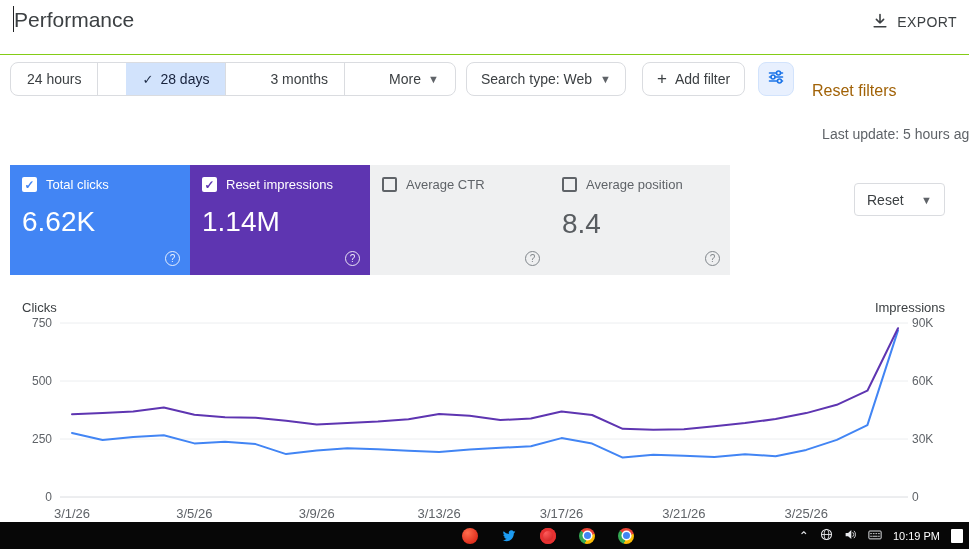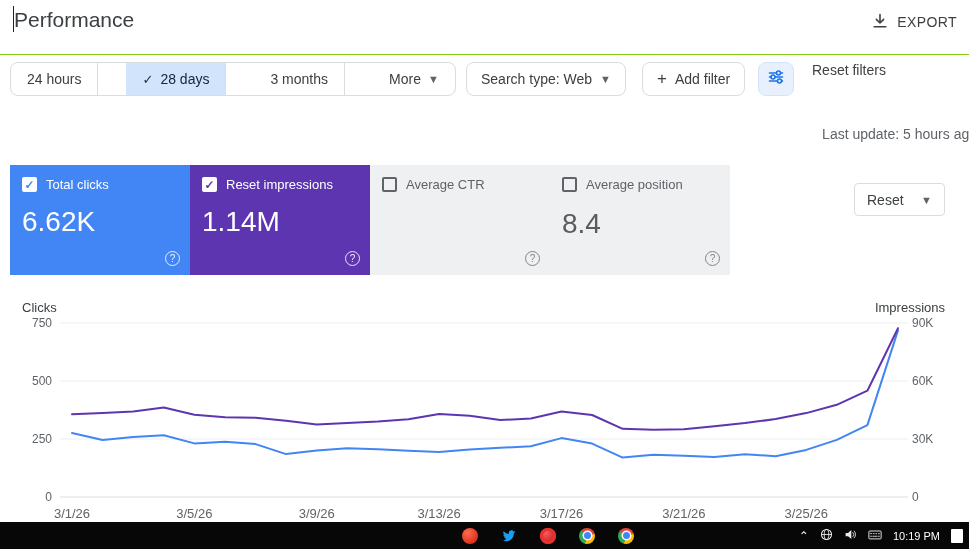--- a/index.html
+++ b/index.html
@@ -16,21 +16,21 @@
   
   .chips-row { position:absolute; top:62px; left:10px; right:0; height:34px; }
   .segmented { position:absolute; left:0; top:0; display:flex; height:34px; border:1px solid #dadce0; border-radius:8px; overflow:hidden; background:#fff;gap:28px; }
   .segment { display:flex; align-items:center; gap:7px; padding:0 16px; font-size:14px; color:#3c4043; border-right:1px solid #dadce0; cursor:pointer; white-space:nowrap; }
   .segment:last-child { border-right:none; }
   .segment.selected { background:#d2e3fc; color:#17223c; }
   .seg-check { font-size:13px; color:#1d2b46; }
   .chip { position:absolute; top:0; height:34px; display:flex; align-items:center; gap:8px; padding:0 14px; border:1px solid #dadce0; border-radius:8px; background:#fff; font-size:14px; color:#3c4043; cursor:pointer; white-space:nowrap; }
   .chip-caret, .seg-caret { font-size:11px; color:#5f6368; }
   .tune-btn { position:absolute; top:0; left:748px; width:36px; height:34px; border:1px solid #d2e3fc; background:#e8f0fe; border-radius:8px; display:flex; align-items:center; justify-content:center; cursor:pointer; }
-  .reset-link { position:absolute; top:0; left:802px; color:#404040; font-size:14px; cursor:pointer; }
+  .reset-link { position:absolute; top:20px; left:802px; color:#a16207; font-size:16px; cursor:pointer; }
 
   .last-update { position:absolute; top:126px; right:-8px; font-size:14px; color:#5f6368; white-space:nowrap; }
 
   
   .cards { position:absolute; top:165px; left:10px; display:flex; }
   .card { width:180px; height:110px; padding:12px 12px; position:relative; cursor:pointer; }
   .card.on { color:#fff; }
   .card.off { background:#eff0f1; color:#5f6368; }
   .card-top { display:flex; align-items:center; gap:9px; }
   .cbx { width:15px; height:15px; border-radius:2px; display:flex; align-items:center; justify-content:center; font-size:12px; font-weight:bold; }

